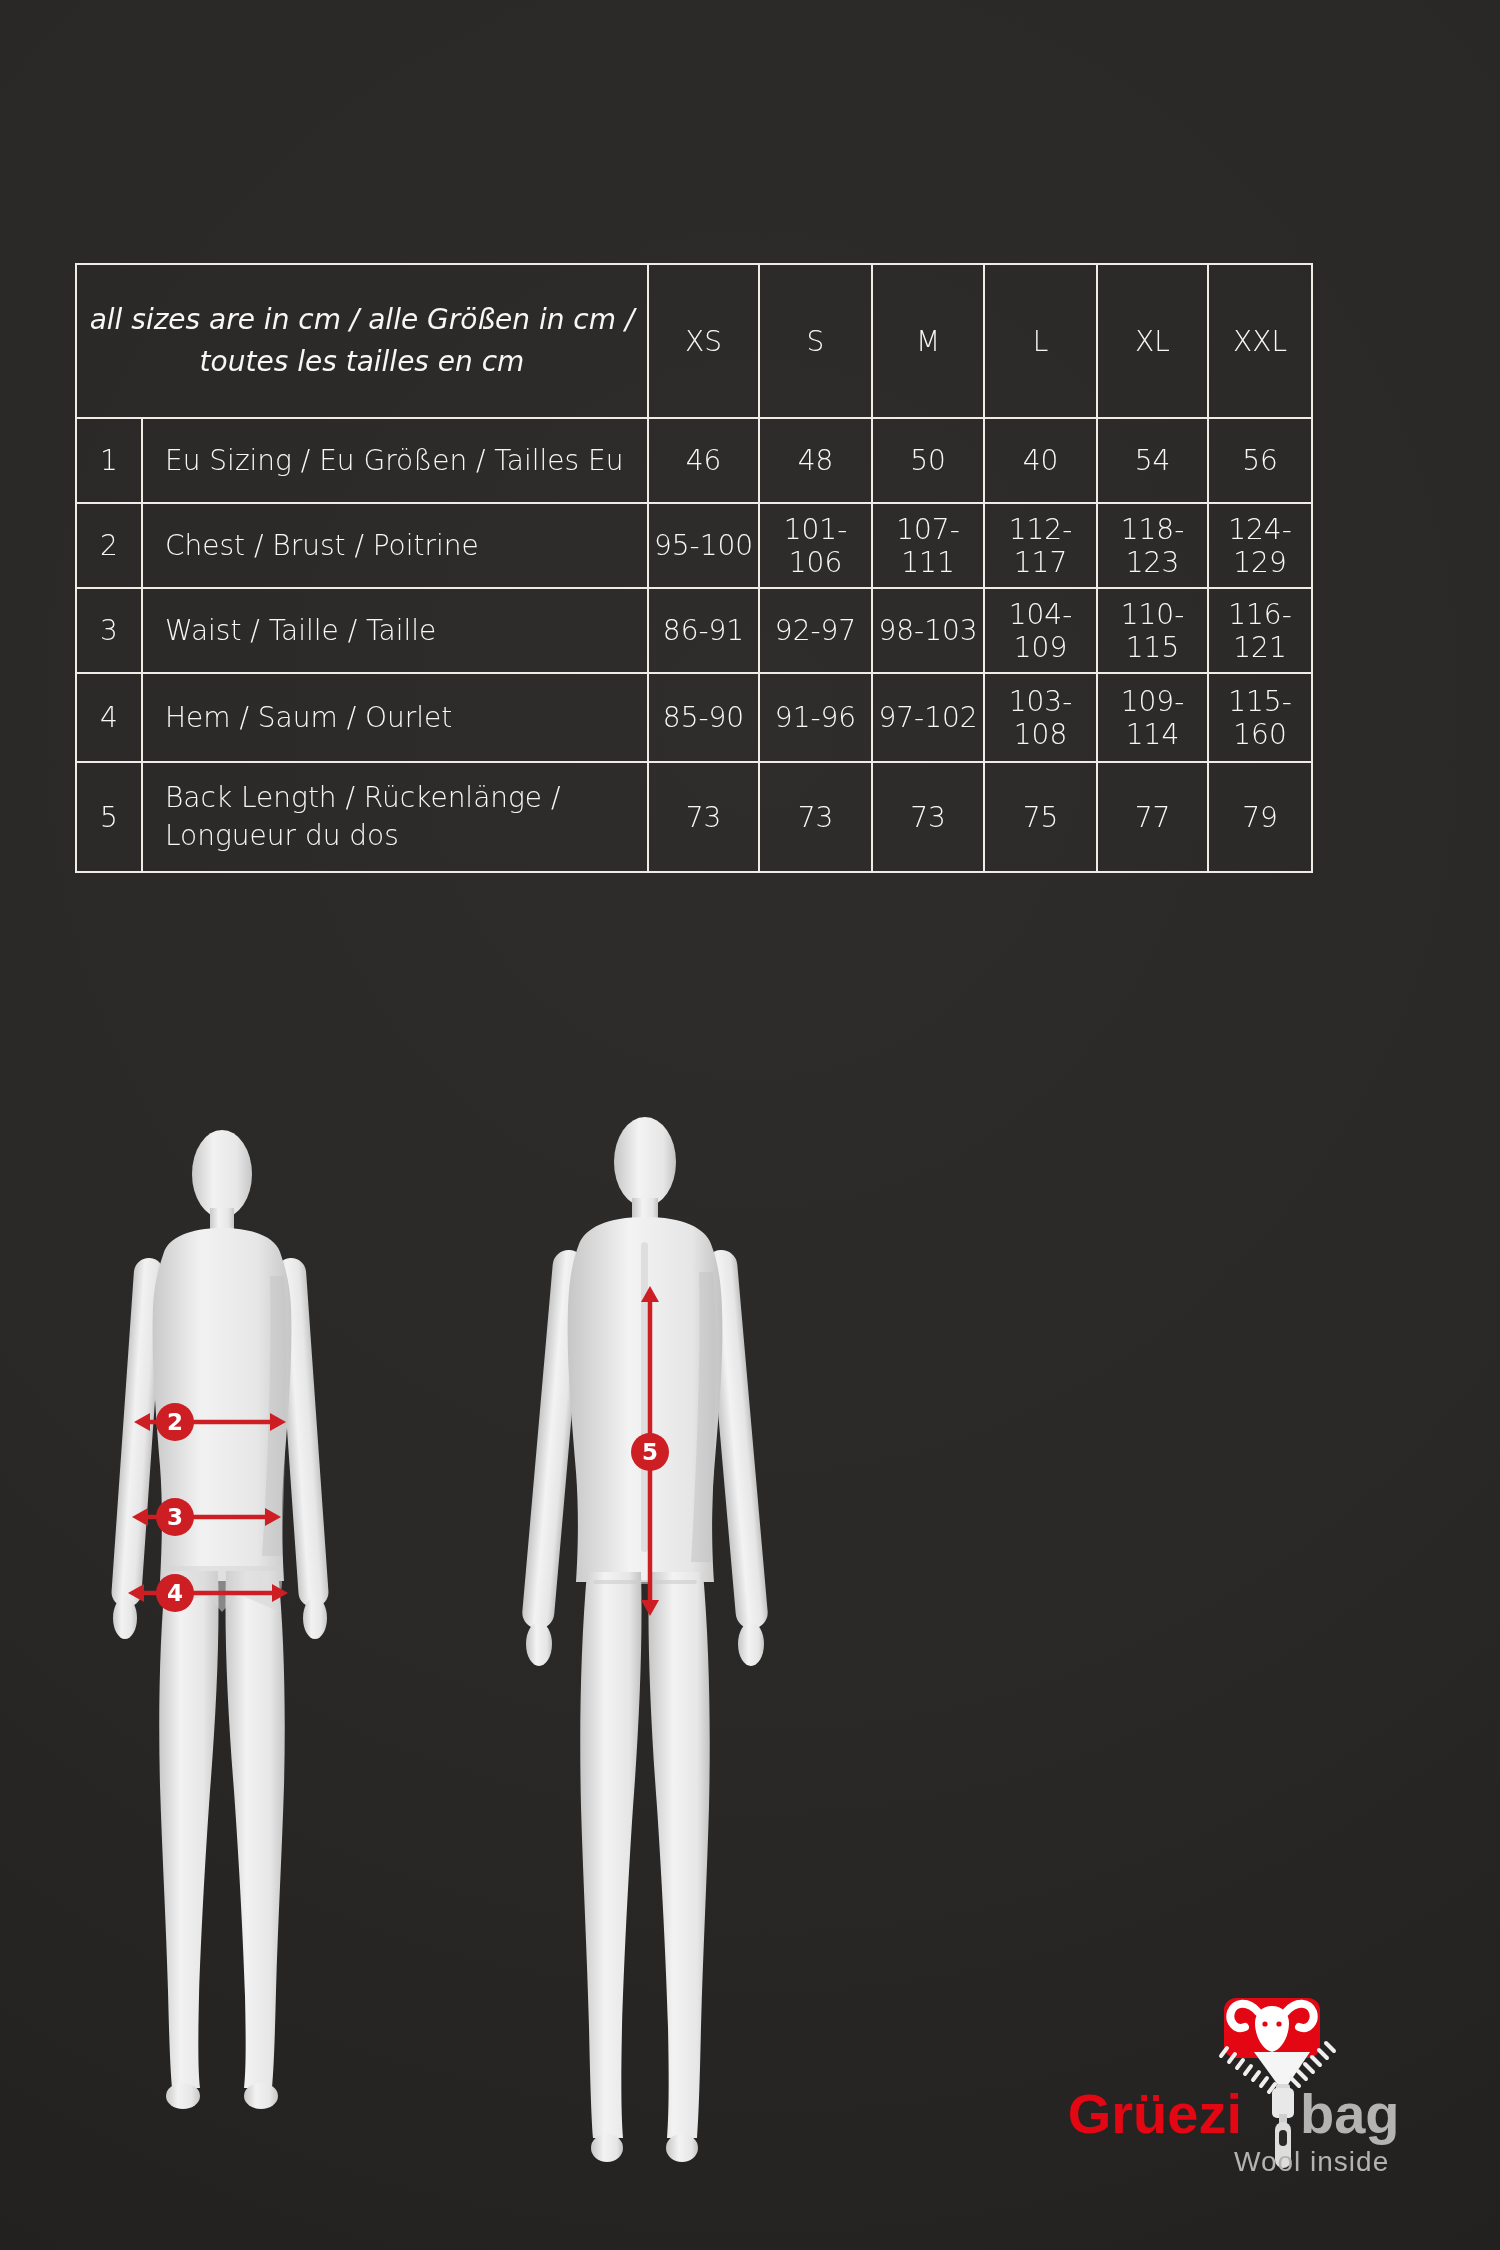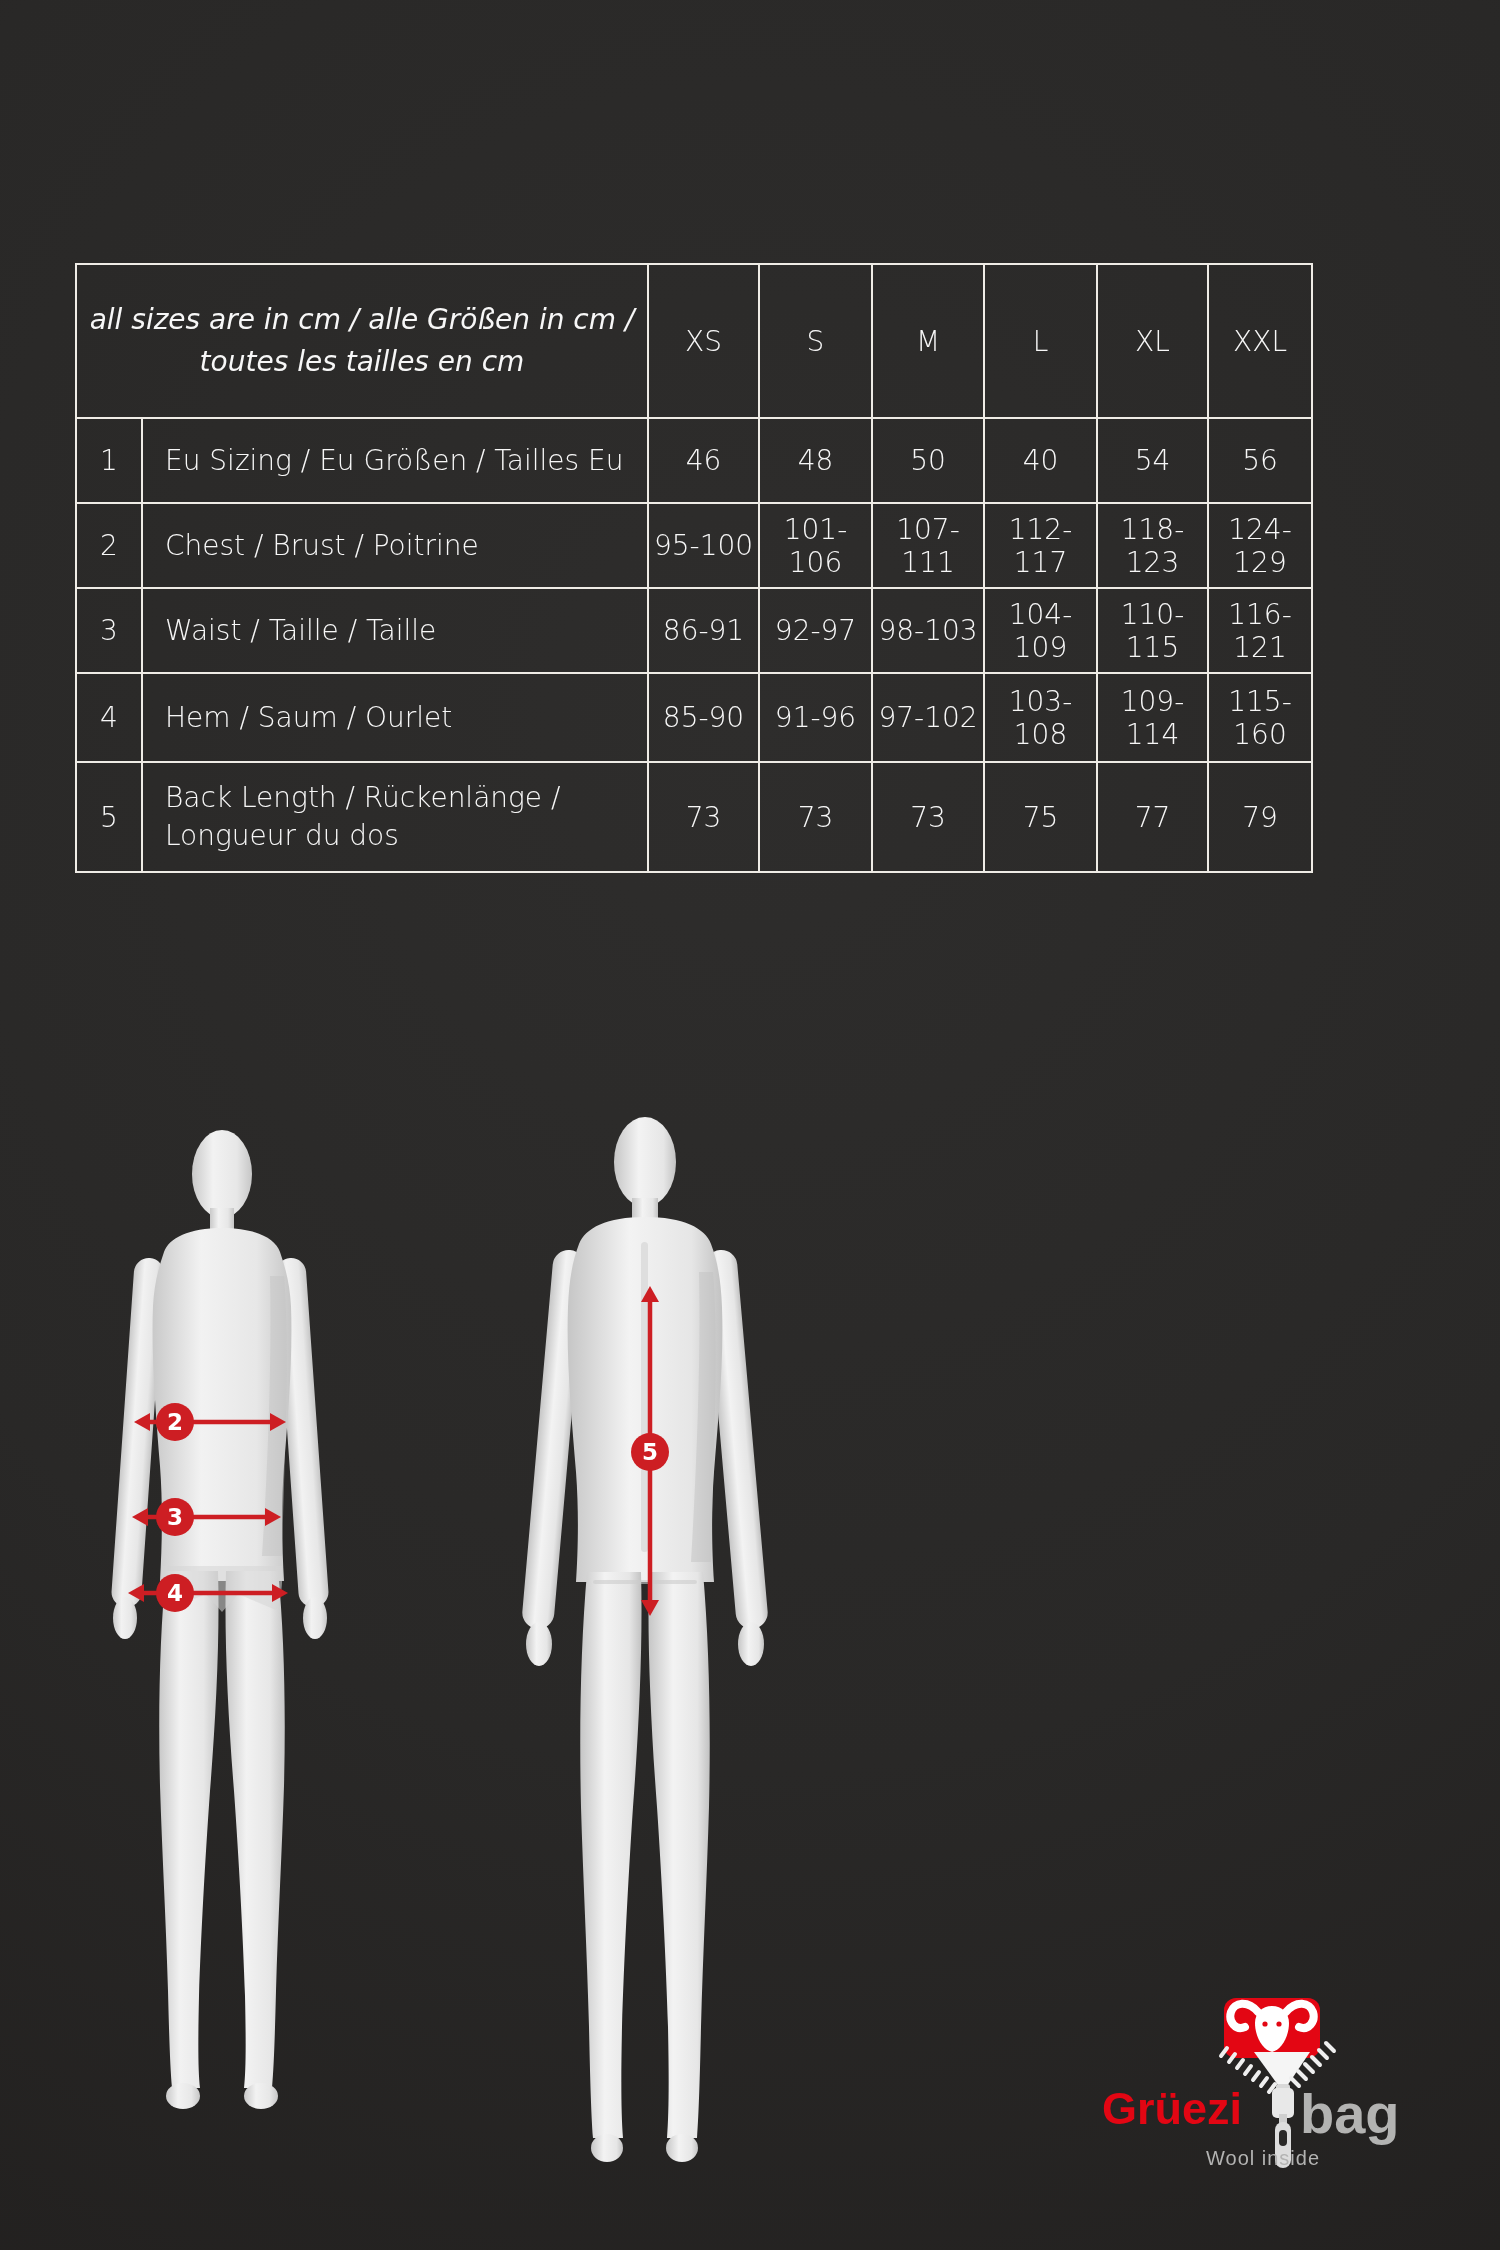--- a/index.html
+++ b/index.html
@@ -37,31 +37,31 @@
   .marker { position:absolute; }
   .marker svg { display:block; }
   .marker-circle {
     position:absolute; top:0; width:38px; height:38px; border-radius:50%;
     background:#cd1e23; color:#ffffff; font-size:23px; font-weight:bold;
     display:flex; align-items:center; justify-content:center; line-height:1;
   }
   .marker-v .marker-circle { left:0; }
   .logo-red {
     position:absolute; left:1018px; top:2086px; width:224px; text-align:right;
-    font-size:45px; font-weight:bold; color:#e30613; line-height:1;
+    font-size:56px; font-weight:bold; color:#e30613; line-height:1;
     font-family:"Liberation Sans",sans-serif;
   }
   .logo-gray {
     position:absolute; left:1300px; top:2086px;
     font-size:56px; font-weight:bold; color:#b3b3b2; line-height:1;
     font-family:"Liberation Sans",sans-serif;
   }
   .logo-tagline {
-    position:absolute; left:1206px; top:2148px;
-    font-size:20px; color:#b3b3b2; letter-spacing:1px; line-height:1;
+    position:absolute; left:1234px; top:2148px;
+    font-size:28px; color:#b3b3b2; letter-spacing:1px; line-height:1;
     font-family:"Liberation Sans",sans-serif;
   }
   .logo-emblem { position:absolute; left:1198px; top:1992px; }
 </style>
 </head>
 <body>
 
 <div class="canvas">
 
 

